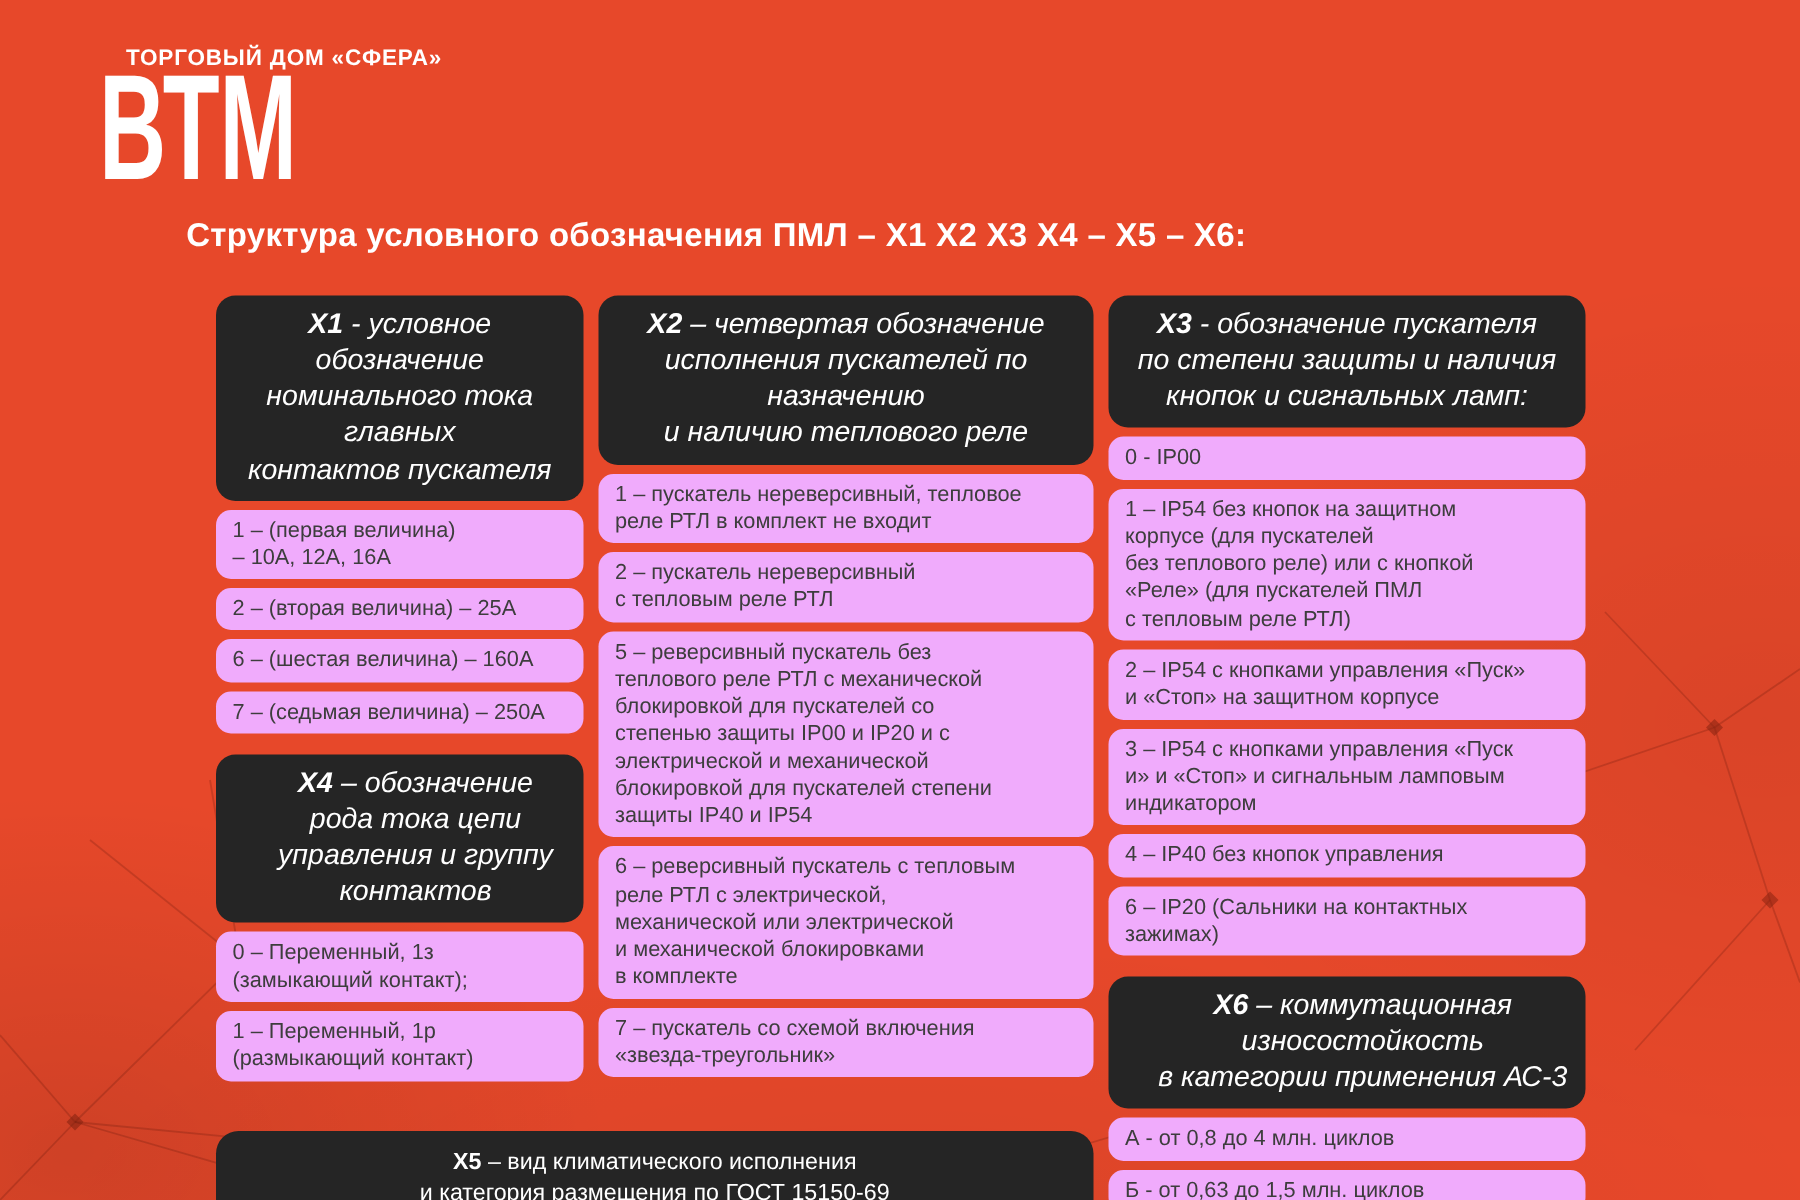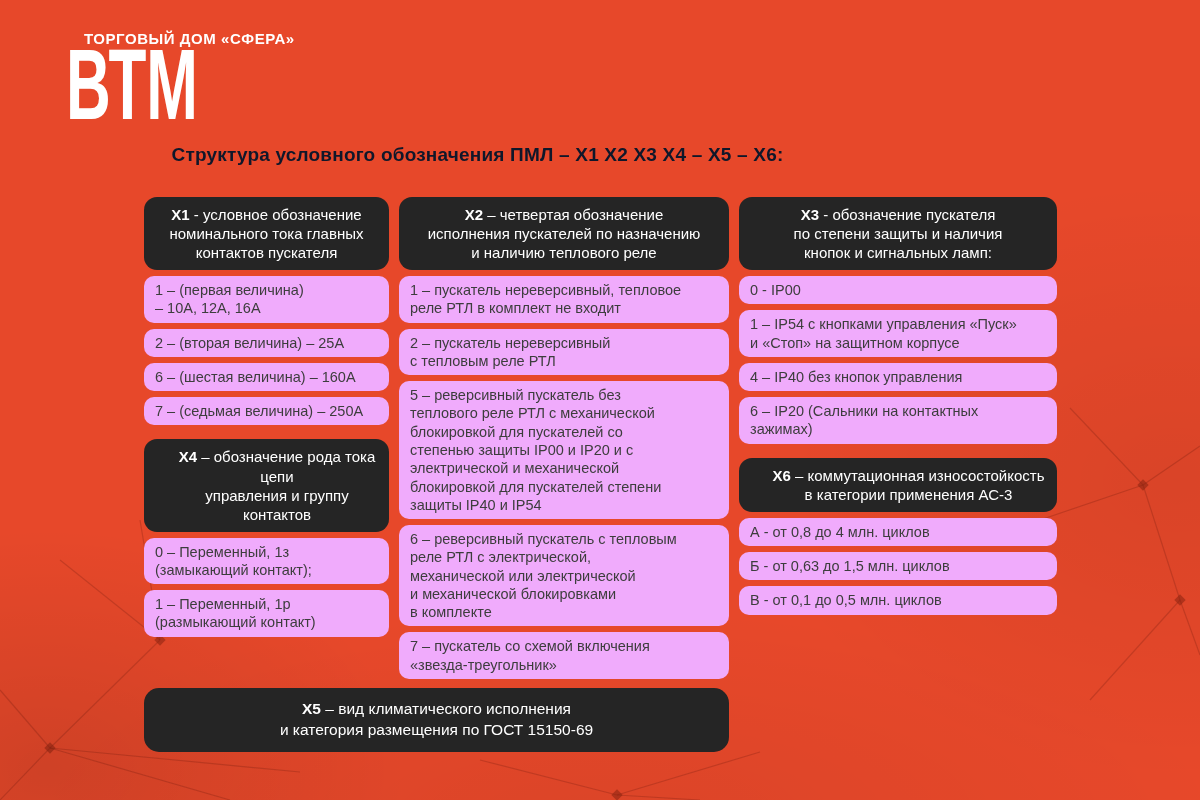--- a/index.html
+++ b/index.html
@@ -15,30 +15,30 @@
       radial-gradient(900px 300px at 50% 102%, rgba(0,0,0,0.05), transparent 70%);
   }
   svg.bg{position:absolute;left:0;top:0;}
   .content{position:absolute;inset:0;}
 
   .tagline{position:absolute;left:84px;top:30px;color:#fff;font-weight:bold;
     font-size:15px;letter-spacing:0.55px;}
   .logo-svg{position:absolute;left:64px;top:42px;}
 
   .page-title{position:absolute;top:144px;left:0;width:955px;text-align:center;
-    color:#0f172a;font-weight:bold;font-size:19px;letter-spacing:0.2px;}
+    color:#ffffff;font-weight:bold;font-size:22px;letter-spacing:0.2px;}
 
   .grid{position:absolute;left:144px;top:197px;display:grid;
     grid-template-columns:245px 330px 318px;column-gap:10px;row-gap:9px;
     align-items:start;}
   .col{display:flex;flex-direction:column;gap:6px;}
   .col3{grid-column:3;grid-row:1 / 3;}
 
   .dark-hdr{background:#252525;color:#fff;border-radius:13px;padding:8px 10px;
-    text-align:center;font-size:15px;line-height:1.27;}
+    text-align:center;font-size:19px;line-height:1.27;font-style:italic;}
   .hdr-code{font-weight:bold;}
   .hdr-code::after{content:"\00a0";}
   .hdr-text{white-space:pre-line;}
 
   .card{background:#f0abfc;border-radius:10px;padding:5px 11px;font-size:14.5px;
     line-height:1.26;color:#3D3D3D;white-space:pre-line;}
 
   .x5-block{grid-column:1 / 3;grid-row:2;background:#252525;color:#fff;
     border-radius:15px;text-align:center;padding:11px 20px;font-size:15.5px;
     line-height:1.35;}
@@ -135,22 +135,30 @@
 «звезда-треугольник»</div>
     </div>
 
     <div class="col col3">
       <div class="dark-hdr">
         <span class="hdr-code">Х3</span><span class="hdr-text">- обозначение пускателя
 по степени защиты и наличия
 кнопок и сигнальных ламп:</span>
       </div>
       <div class="card">0 - IP00</div>
-      <div class="card">1 – IP54 с кнопками управления «Пуск»
+      <div class="card">1 – IP54 без кнопок на защитном
+корпусе (для пускателей
+без теплового реле) или с кнопкой
+«Реле» (для пускателей ПМЛ
+с тепловым реле РТЛ)</div>
+      <div class="card">2 – IP54 с кнопками управления «Пуск»
 и «Стоп» на защитном корпусе</div>
+      <div class="card">3 – IP54 с кнопками управления «Пуск
+и» и «Стоп» и сигнальным ламповым
+индикатором</div>
       <div class="card">4 – IP40 без кнопок управления</div>
       <div class="card">6 – IP20 (Сальники на контактных
 зажимах)</div>
 
       <div class="dark-hdr x6-hdr">
         <span class="hdr-code">Х6</span><span class="hdr-text">– коммутационная износостойкость
 в категории применения АС-3</span>
       </div>
       <div class="card">А - от 0,8 до 4 млн. циклов</div>
       <div class="card">Б - от 0,63 до 1,5 млн. циклов</div>

